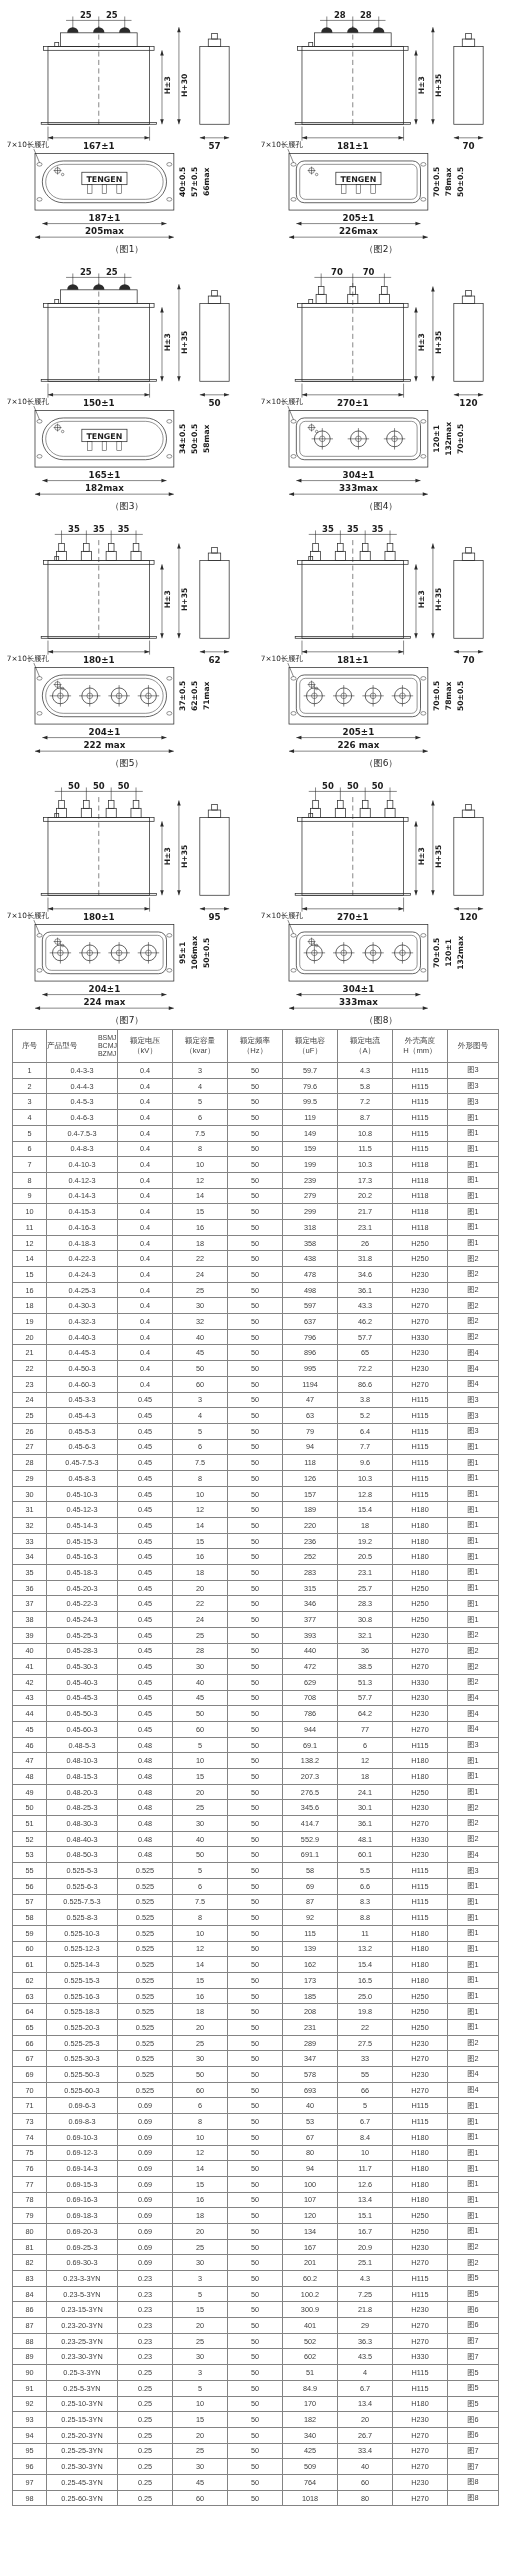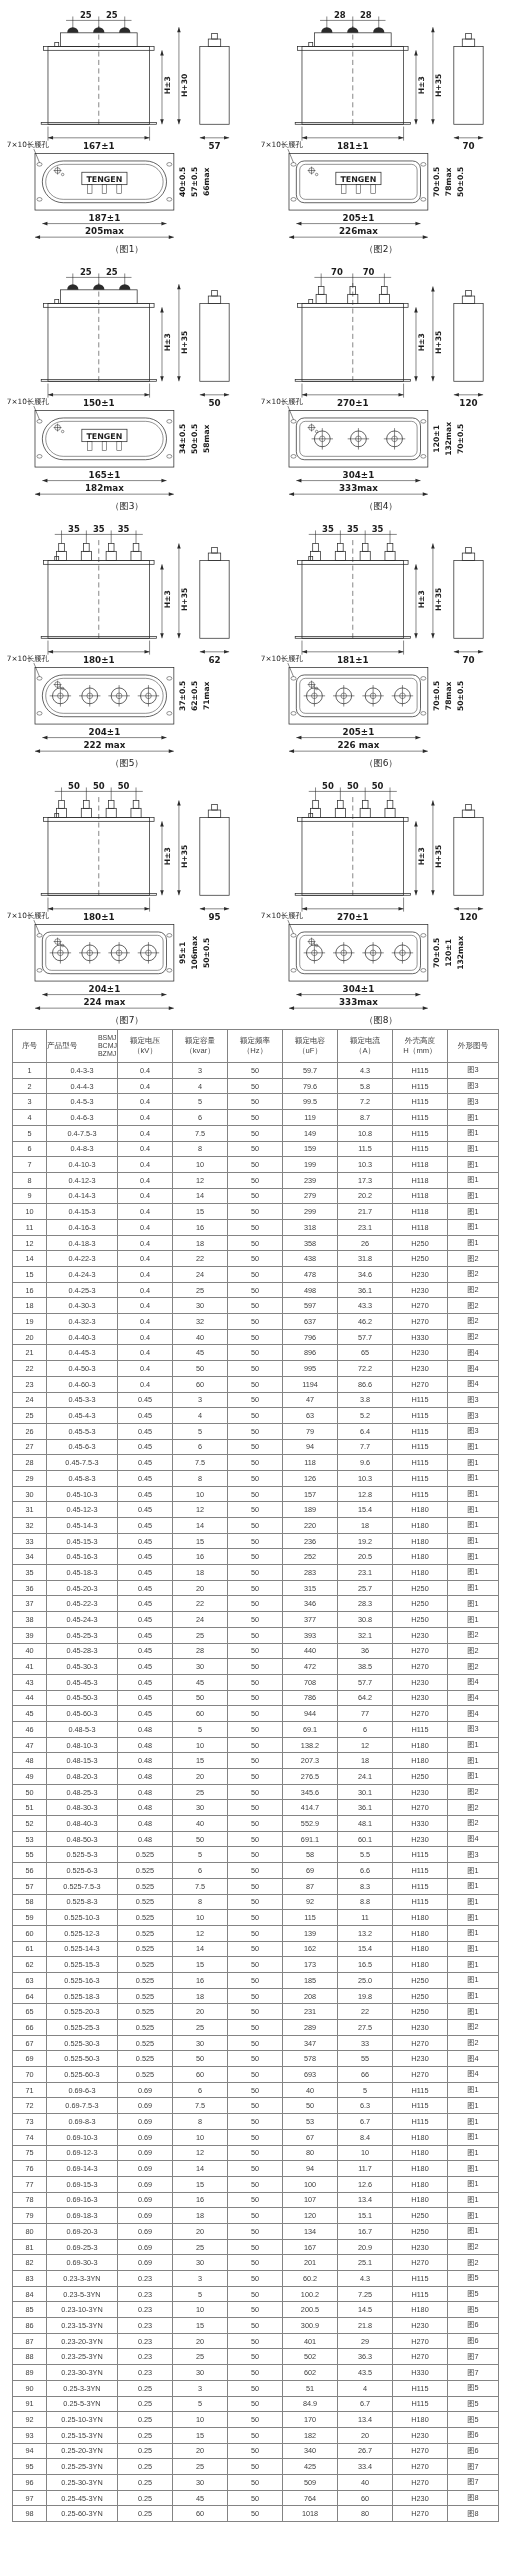--- a/index.html
+++ b/index.html
@@ -1251,20 +1251,31 @@
             <td>0.45-30-3</td>
             <td>0.45</td>
             <td>30</td>
             <td>50</td>
             <td>472</td>
             <td>38.5</td>
             <td>H270</td>
             <td>图2</td>
           </tr>
           <tr>
+            <td>42</td>
+            <td>0.45-40-3</td>
+            <td>0.45</td>
+            <td>40</td>
+            <td>50</td>
+            <td>629</td>
+            <td>51.3</td>
+            <td>H330</td>
+            <td>图2</td>
+          </tr>
+          <tr>
             <td>43</td>
             <td>0.45-45-3</td>
             <td>0.45</td>
             <td>45</td>
             <td>50</td>
             <td>708</td>
             <td>57.7</td>
             <td>H230</td>
             <td>图4</td>
           </tr>
@@ -1548,31 +1559,20 @@
             <td>0.69-6-3</td>
             <td>0.69</td>
             <td>6</td>
             <td>50</td>
             <td>40</td>
             <td>5</td>
             <td>H115</td>
             <td>图1</td>
           </tr>
           <tr>
-            <td>72</td>
-            <td>0.69-7.5-3</td>
-            <td>0.69</td>
-            <td>7.5</td>
-            <td>50</td>
-            <td>50</td>
-            <td>6.3</td>
-            <td>H115</td>
-            <td>图1</td>
-          </tr>
-          <tr>
             <td>73</td>
             <td>0.69-8-3</td>
             <td>0.69</td>
             <td>8</td>
             <td>50</td>
             <td>53</td>
             <td>6.7</td>
             <td>H115</td>
             <td>图1</td>
           </tr>
@@ -1688,31 +1688,20 @@
           </tr>
           <tr>
             <td>84</td>
             <td>0.23-5-3YN</td>
             <td>0.23</td>
             <td>5</td>
             <td>50</td>
             <td>100.2</td>
             <td>7.25</td>
             <td>H115</td>
-            <td>图5</td>
-          </tr>
-          <tr>
-            <td>85</td>
-            <td>0.23-10-3YN</td>
-            <td>0.23</td>
-            <td>10</td>
-            <td>50</td>
-            <td>200.5</td>
-            <td>14.5</td>
-            <td>H180</td>
             <td>图5</td>
           </tr>
           <tr>
             <td>86</td>
             <td>0.23-15-3YN</td>
             <td>0.23</td>
             <td>15</td>
             <td>50</td>
             <td>300.9</td>
             <td>21.8</td>

